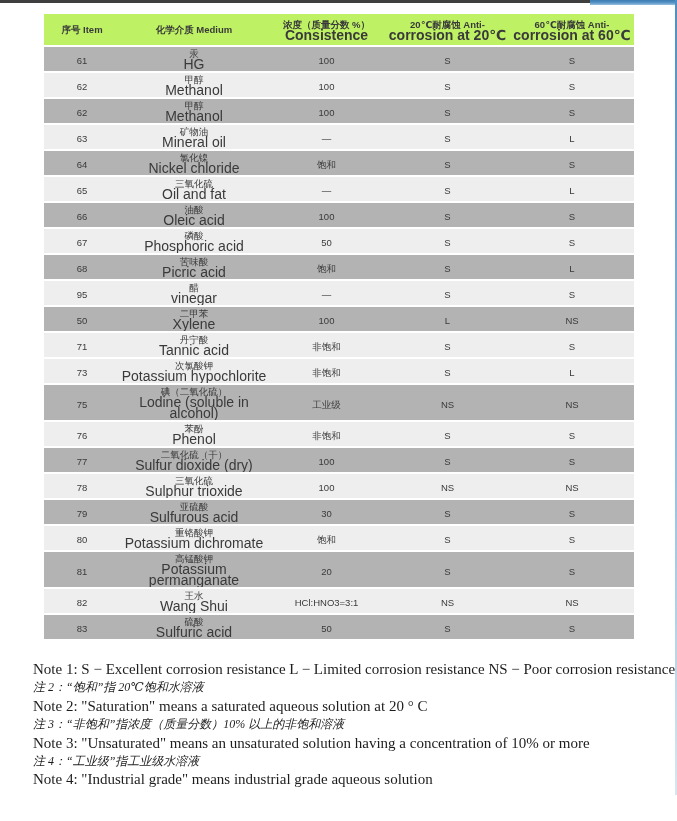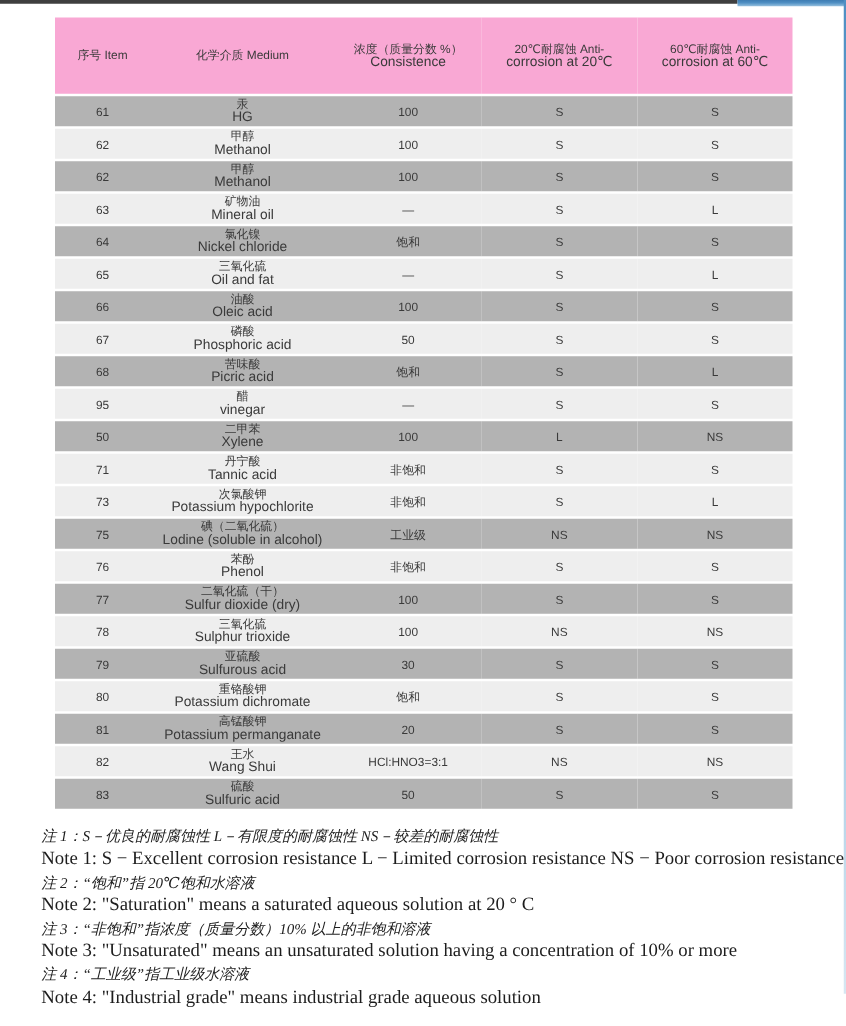--- a/index.html
+++ b/index.html
@@ -45,35 +45,35 @@
     table-layout: fixed;
   }
   table.chem-table th, table.chem-table td {
     margin: 0;
     text-align: center;
     vertical-align: middle;
     color: #3a3a3a;
     overflow: hidden;
   }
   table.chem-table thead th {
-    background: #f9a8d4;
+    background: #bef264;
     font-size: 10px;
     line-height: 13px;
-    font-weight: normal;
-    padding: 17px 1px;
+    font-weight: bold;
+    padding: 2px 1px;
     height: 27px;
   }
   table.chem-table tbody td {
     padding: 1px 1px;
     height: 22px;
   }
   tr.dark td { background: #b3b3b3; }
   tr.light td { background: #eeeeee; }
   .cell-line1 { display: block; font-size: 9.5px; line-height: 11px; }
-  .cell-line2 { display: block; font-size: 11px; line-height: 11px; }
+  .cell-line2 { display: block; font-size: 14px; line-height: 11px; }
   .cell-single { font-size: 9.5px; line-height: 11px; }
   
   .notes {
     position: absolute;
     left: 33px; top: 660px;
     width: 620px;
     font-family: "Liberation Serif", "DejaVu Serif", serif;
     color: #1d1d1d;
   }
   .note-line {
@@ -342,21 +342,20 @@
             <span class="cell-line2">Sulfuric acid</span>
           </td>
           <td><span class="cell-single">50</span></td>
           <td><span class="cell-single">S</span></td>
           <td><span class="cell-single">S</span></td>
         </tr>
       </tbody>
   </table>
 
   <div class="notes">
-    <span class="note-line cn">注 1：S－优良的耐腐蚀性  L－有限度的耐腐蚀性  NS－较差的耐腐蚀性</span>
     <span class="note-line en">Note 1: S − Excellent corrosion resistance L − Limited corrosion resistance NS − Poor corrosion resistance</span>
     <span class="note-line cn">注 2：“饱和”指 20℃饱和水溶液</span>
     <span class="note-line en">Note 2: "Saturation" means a saturated aqueous solution at 20 °  C</span>
     <span class="note-line cn">注 3：“非饱和”指浓度（质量分数）10% 以上的非饱和溶液</span>
     <span class="note-line en">Note 3: "Unsaturated" means an unsaturated solution having a concentration of 10% or more</span>
     <span class="note-line cn">注 4：“工业级”指工业级水溶液</span>
     <span class="note-line en">Note 4: "Industrial grade" means industrial grade aqueous solution</span>
   </div>
 
 </div>

